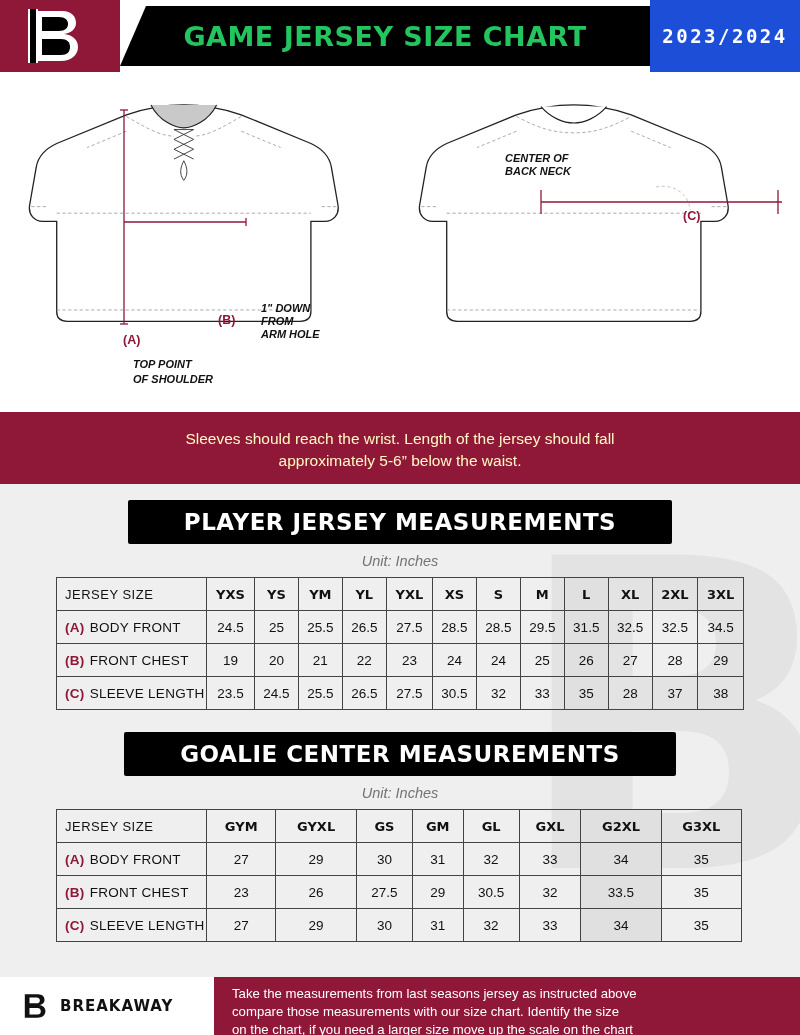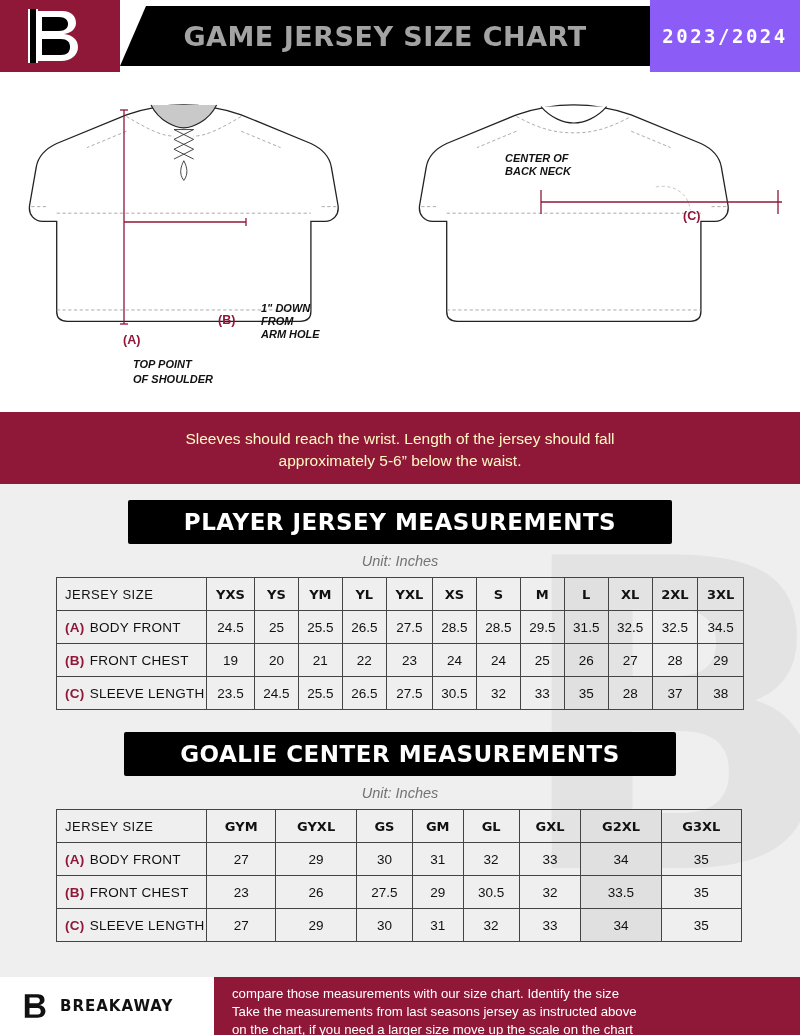--- a/index.html
+++ b/index.html
@@ -36,29 +36,29 @@
   .header-mid {
     flex: 1;
     background: #000000;
     display: flex;
     align-items: center;
     justify-content: center;
     margin: 6px 0 6px 0;
     clip-path: polygon(26px 0, 100% 0, 100% 100%, 0 100%);
   }
   .header-title {
-    color: #a3a3a3;
+    color: #22c55e;
     font-size: 27px;
     font-weight: bold;
     letter-spacing: 0.5px;
     font-family: "DejaVu Sans", sans-serif;
   }
   .header-right {
     width: 150px;
-    background: #8b5cf6;
+    background: #1d4ed8;
     display: flex;
     align-items: center;
     justify-content: center;
   }
   .header-season {
     color: #ffffff;
     font-size: 19px;
     font-weight: bold;
     letter-spacing: 2.5px;
     font-family: "DejaVu Sans Mono", monospace;
@@ -477,17 +477,17 @@
       <svg width="30" height="30" viewBox="0 0 64 54">
         <path d="M6 2 L34 2 C44 2 48 8 48 14 C48 20 43 24 36 25 C44 26 50 30 50 38 C50 46 43 52 33 52 L6 52 Z" fill="#111"></path>
         <path d="M16 9 L31 9 C36 9 38 12 38 15 C38 19 36 21 31 21 L16 21 Z" fill="#ffffff"></path>
         <path d="M16 31 L33 31 C38 31 40 34 40 38 C40 43 38 45 33 45 L16 45 Z" fill="#ffffff"></path>
       </svg>
     </div>
     <div class="footer-brand">BREAKAWAY</div>
   </div>
   <div class="sep"></div>
   <div class="footer-right">
+    <div>Take the measurements from last seasons jersey as instructed above</div>
     <div>compare those measurements  with our size chart. Identify the size</div>
-    <div>Take the measurements from last seasons jersey as instructed above</div>
     <div>on the chart, if you need a larger size move up the scale on the chart</div>
   </div>
 </div>
 
 </body></html>

